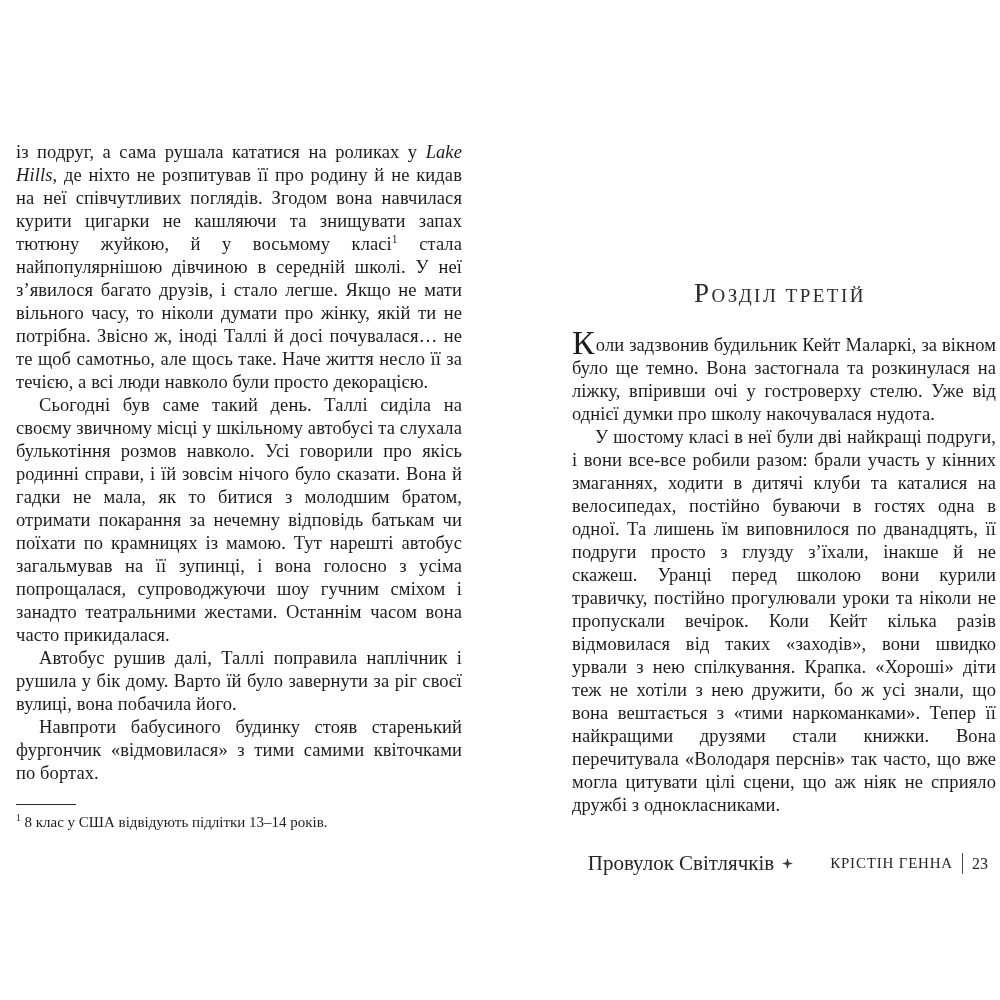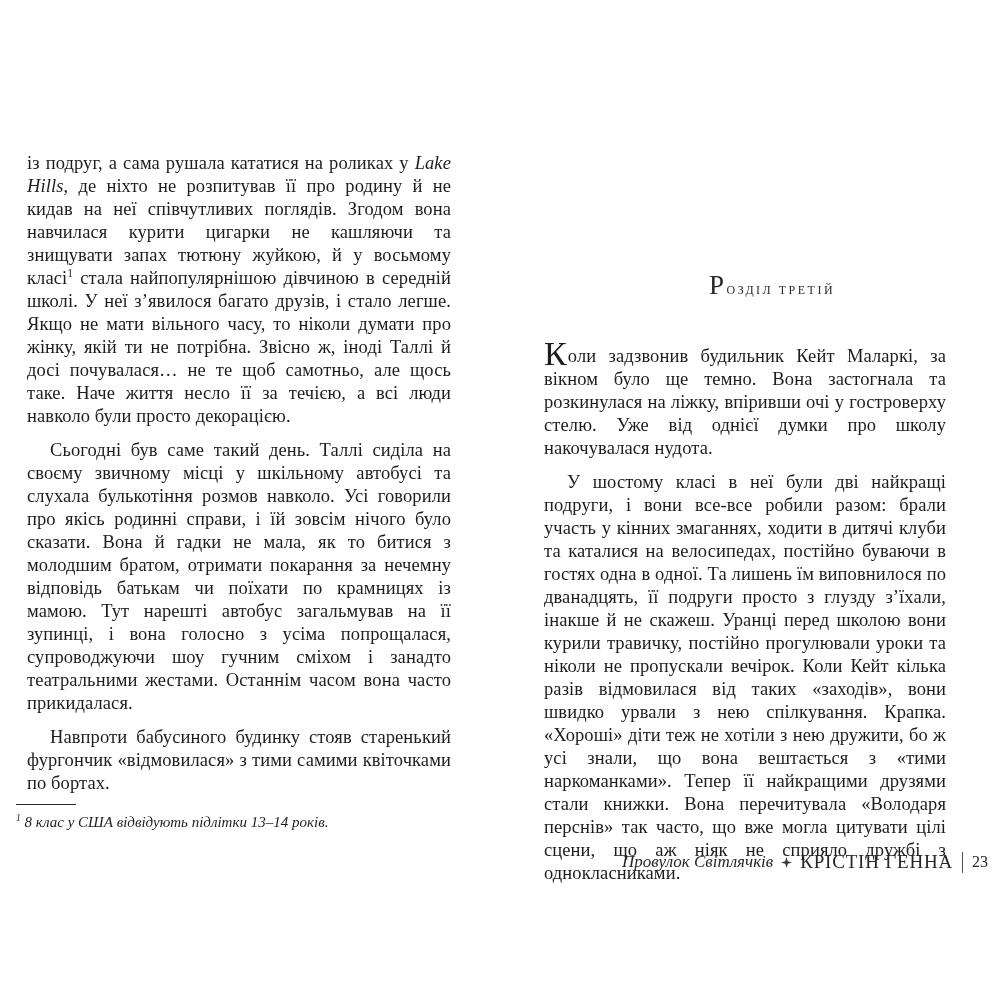--- a/index.html
+++ b/index.html
@@ -4,64 +4,65 @@
 <style>
   html,body{margin:0;padding:0;}
   body{
     width:1000px;height:1000px;position:relative;overflow:hidden;
     background:#ffffff;color:#1d1d1d;
     font-family:"Liberation Serif","DejaVu Serif",serif;
   }
   .spread{position:absolute;inset:0;}
   
   .left-body{position:absolute;left:16px;top:141px;width:446px;}
-  .right-body{position:absolute;left:533px;top:334px;width:424px;}
+  .right-body{position:absolute;left:572px;top:334px;width:424px;}
   .para{
-    font-size:18.5px;line-height:23px;margin:11px;
+    font-size:18.5px;line-height:23px;margin:0;
     text-align:justify;letter-spacing:0.1px;
   }
   .para.indent{text-indent:23px;}
   .italic{font-style:italic;}
   .sup{font-size:11.5px;line-height:0;vertical-align:7px;}
   .initial{
     font-size:34px;line-height:0;position:relative;top:2.5px;
     padding-right:1px;
   }
   
   .footnote{position:absolute;left:16px;top:804px;width:446px;}
   .footnote-rule{width:60px;height:0;border-top:1.3px solid #2c2c2c;margin:0 0 8px 0;}
-  .footnote-text{font-size:15px;line-height:19px;margin:0;font-style:italic;}
+  .footnote-text{font-size:15px;line-height:19px;margin:0;}
   .footnote-text .sup{font-size:9.5px;vertical-align:6px;}
   
   .chapter-heading{
     position:absolute;left:556px;top:266px;width:424px;
-    text-align:center;font-size:12px;letter-spacing:2.5px;
-    text-transform:uppercase;color:#2b2b2b;margin:4px;font-weight:normal;
+    text-align:center;font-size:19px;letter-spacing:2.5px;
+    text-transform:uppercase;color:#2b2b2b;margin:12px;font-weight:normal;
   }
   .chapter-heading::first-letter{font-size:27px;}
   
   .running-footer{
     position:absolute;left:556px;top:851px;width:432px;
     display:flex;justify-content:flex-end;align-items:center;
     color:#262626;white-space:nowrap;
   }
-  .footer-series{font-size:17px;font-style:italic;}
+  .footer-series{font-size:21px;}
   .footer-ornament{margin:0 8px;display:inline-flex;align-items:center;}
-  .footer-author{font-size:19px;letter-spacing:0.8px;}
+  .footer-author{font-size:15px;letter-spacing:0.8px;margin-left:29px;}
   .footer-divider{width:1px;height:21px;background:#4d4d4d;margin:0 9px;}
   .footer-pagenum{font-size:16px;}
 </style>
 </head>
 <body>
 
 <div class="spread">
 
   <div class="left-body">
       <p class="para"><span>із подруг, а сама рушала кататися на роликах у </span><span class="italic">Lake Hills</span><span>, де ніхто не розпитував її про родину й не кидав на неї співчутливих поглядів. Згодом вона навчилася курити цигарки не кашляючи та знищувати запах тютюну жуйкою, й у восьмому класі</span><span class="sup">1</span><span> стала найпопулярнішою дівчиною в середній школі. У неї з’явилося багато друзів, і стало легше. Якщо не мати вільного часу, то ніколи думати про жінку, якій ти не потрібна. Звісно ж, іноді Таллі й досі почувалася… не те щоб самотньо, але щось таке. Наче життя несло її за течією, а всі люди навколо були просто декорацією.</span></p>
       <p class="para indent"><span>Сьогодні був саме такий день. Таллі сиділа на своєму звичному місці у шкільному автобусі та слухала булькотіння розмов навколо. Усі говорили про якісь родинні справи, і їй зовсім нічого було сказати. Вона й гадки не мала, як то битися з молодшим братом, отримати покарання за нечемну відповідь батькам чи поїхати по крамницях із мамою. Тут нарешті автобус загальмував на її зупинці, і вона голосно з усіма попрощалася, супроводжуючи шоу гучним сміхом і занадто театральними жестами. Останнім часом вона часто прикидалася.</span></p>
+      <p class="para indent"><span>Автобус рушив далі, Таллі поправила наплічник і рушила у бік дому. Варто їй було завернути за ріг своєї вулиці, вона побачила його.</span></p>
       <p class="para indent"><span>Навпроти бабусиного будинку стояв старенький фургончик «відмовилася» з тими самими квіточками по бортах.</span></p>
     </div>
 
   <div class="footnote">
     <div class="footnote-rule"></div>
     <p class="footnote-text"><span class="sup">1</span><span> 8 клас у США відвідують підлітки 13–14 років.</span></p>
   </div>
 
   <h2 class="chapter-heading">Розділ третій</h2>
 

